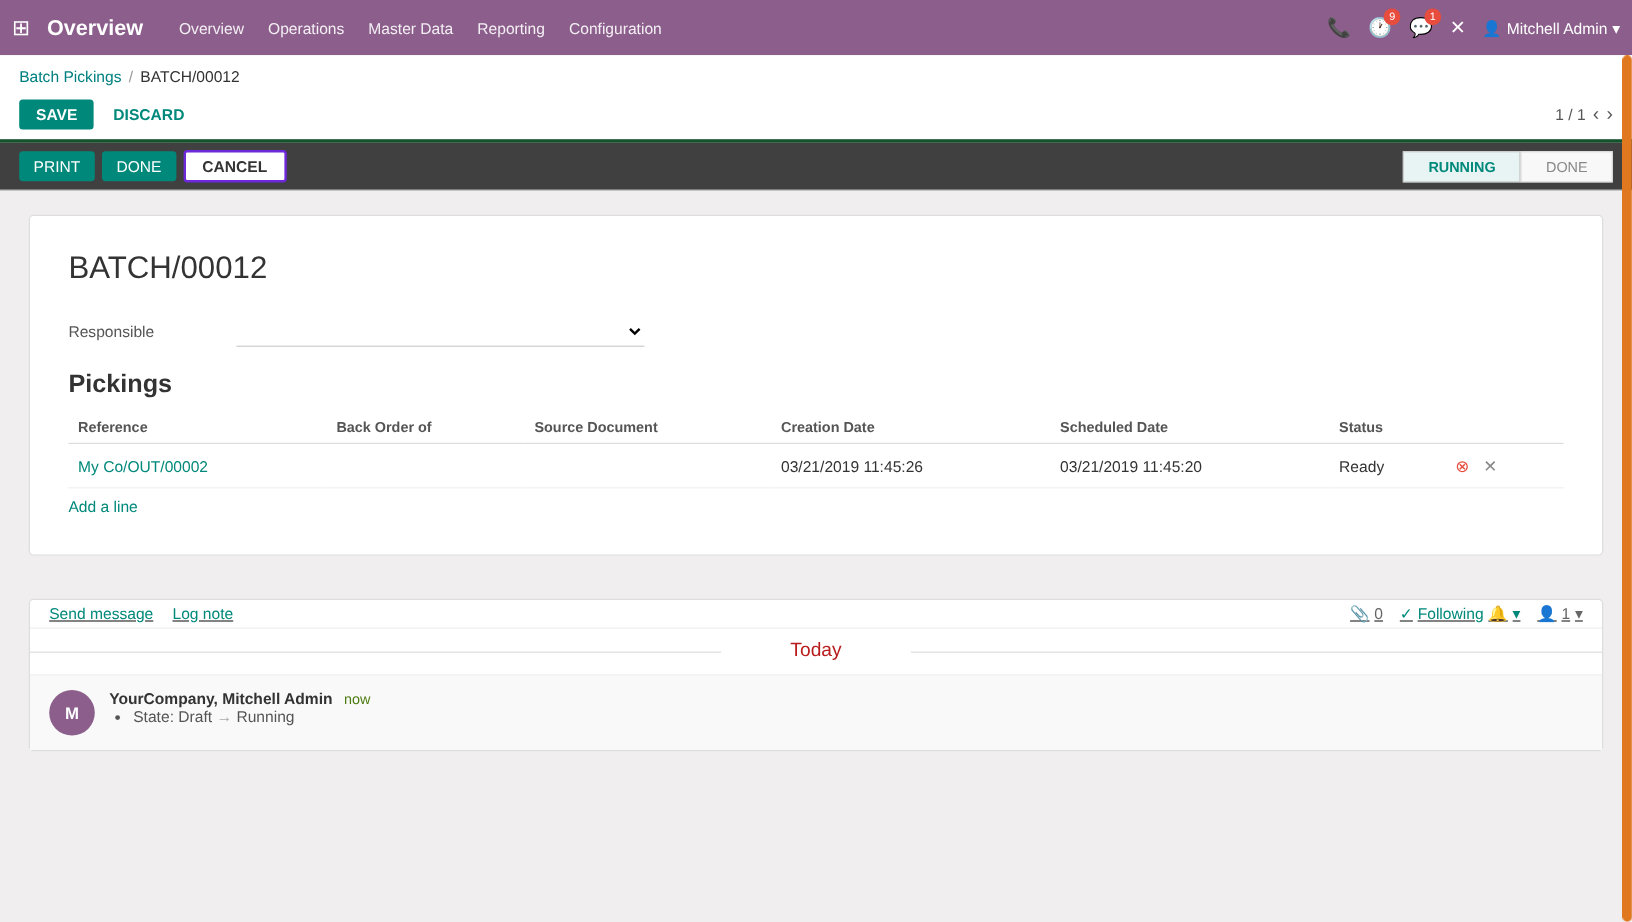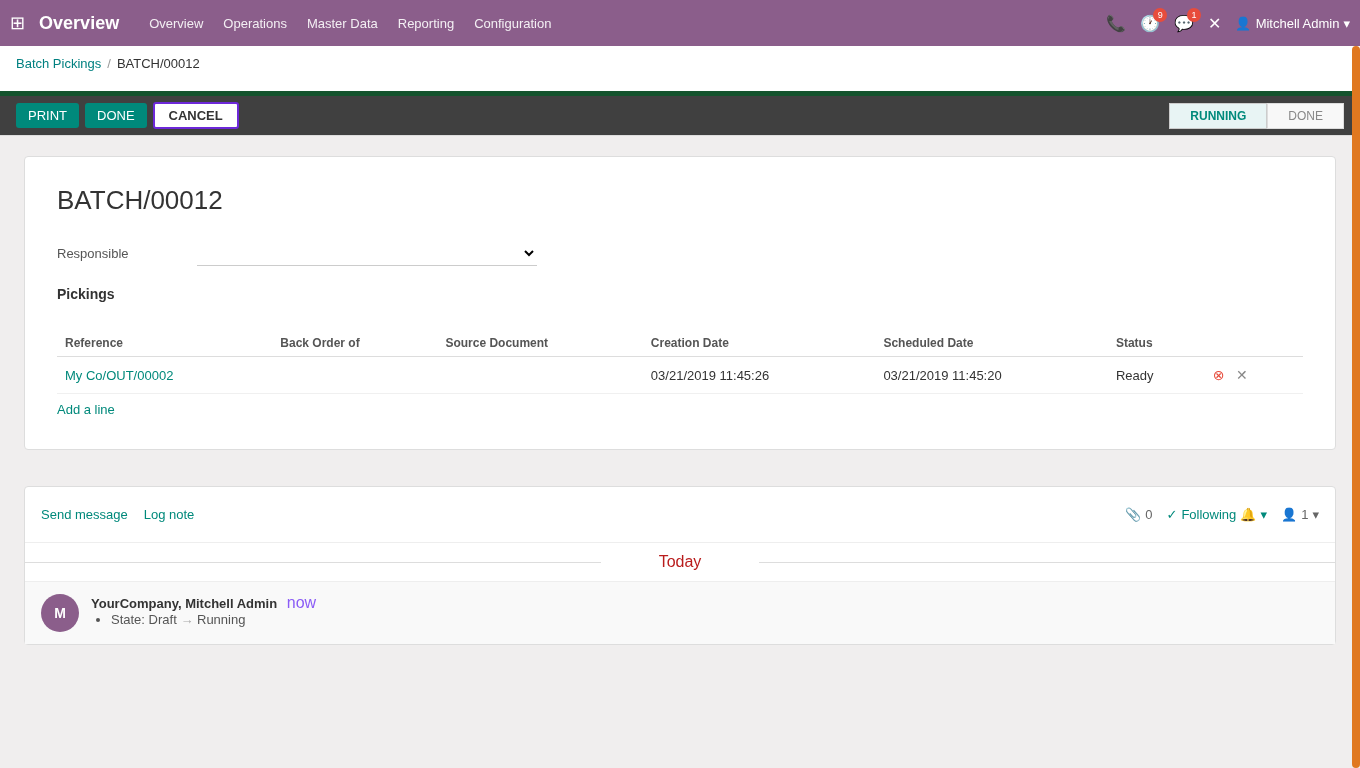--- a/index.html
+++ b/index.html
@@ -29,22 +29,22 @@
       border-radius: 50%;
       font-size: 9px;
       width: 14px; height: 14px;
       display: flex; align-items: center; justify-content: center;
     }
     .topbar-user { color: #fff; font-size: 13px; cursor: pointer; display: flex; align-items: center; gap: 4px; }
 
     
     .breadcrumb-bar {
       background: #fff;
-      padding: 10px 16px 12px 16px;
-      border-bottom: 5px solid #14532d;
+      padding: 10px 16px 0 16px;
+      border-bottom: 3px solid #14532d;
     }
     .breadcrumb {
       display: flex;
       align-items: center;
       gap: 6px;
       font-size: 13px;
       margin-bottom: 8px;
     }
     .breadcrumb a { color: #008080; text-decoration: none; font-weight: 500; }
     .breadcrumb-sep { color: #999; }
@@ -180,24 +180,24 @@
       width: 100%;
       border: none;
       border-bottom: 1px solid #ccc;
       padding: 4px 0;
       font-size: 13px;
       background: transparent;
       outline: none;
       cursor: pointer;
     }
     .section-title {
-      font-size: 14px;
+      font-size: 21px;
       font-weight: 600;
       color: #333;
-      margin-bottom: 28px;
+      margin-bottom: 10px;
     }
     .pickings-table {
       width: 100%;
       border-collapse: collapse;
     }
     .pickings-table th {
       text-align: left;
       font-size: 12px;
       font-weight: 600;
       color: #555;
@@ -235,23 +235,24 @@
     .chatter-section {
       background: #fff;
       border: 1px solid #ddd;
       border-radius: 4px;
       padding: 0;
       margin: 0 24px 16px 24px;
     }
     .chatter-toolbar {
       display: flex;
       align-items: flex-start;
-      padding: 20px 16px;
+      padding: 4px 16px;
       border-bottom: 1px solid #eee;
       gap: 16px;
+      text-decoration: underline;
     }
     .chatter-btn {
       background: none;
       border: none;
       color: #00897b;
       font-size: 13px;
       cursor: pointer;
       font-weight: 500;
     }
     .chatter-right {
@@ -318,21 +319,21 @@
       display: flex;
       align-items: center;
       justify-content: center;
       color: #fff;
       font-size: 14px;
       font-weight: 600;
       flex-shrink: 0;
     }
     .message-body { flex: 1; }
     .message-author { font-weight: 600; color: #333; font-size: 13px; }
-    .message-time { color: #8b5cf6; font-size: 16px; margin-left: 6px; }
+    .message-time { color: #4d7c0f; font-size: 12px; margin-left: 6px; }
     .message-text { color: #333; font-size: 13px; margin-top: 4px; }
     .bullet-item { list-style: disc; margin-left: 20px; color: #555; font-size: 13px; }
     .arrow-icon { color: #aaa; }
 
     
     .right-scrollbar {
       position: fixed;
       right: 0; top: 46px; bottom: 0;
       width: 8px;
       background: #e07820;
@@ -369,20 +370,29 @@
       <span>▾</span>
     </div>
   </div>
 </div>
 
 <div class="breadcrumb-bar">
   <div class="breadcrumb">
     <a>Batch Pickings</a>
     <span class="breadcrumb-sep">/</span>
     <span class="breadcrumb-current">BATCH/00012</span>
+  </div>
+  <div class="action-bar">
+    <button class="btn-save">SAVE</button>
+    <button class="btn-discard">DISCARD</button>
+    <div class="pager">
+      <span>1 / 1</span>
+      <button class="pager-btn">‹</button>
+      <button class="pager-btn">›</button>
+    </div>
   </div>
 </div>
 
 <div class="secondary-bar">
   <button class="btn-print">PRINT</button>
   <button class="btn-done">DONE</button>
   <button class="btn-cancel">CANCEL</button>
   <div class="status-pipeline">
     <div class="status-step active">RUNNING</div>
     <div class="status-step">DONE</div>

